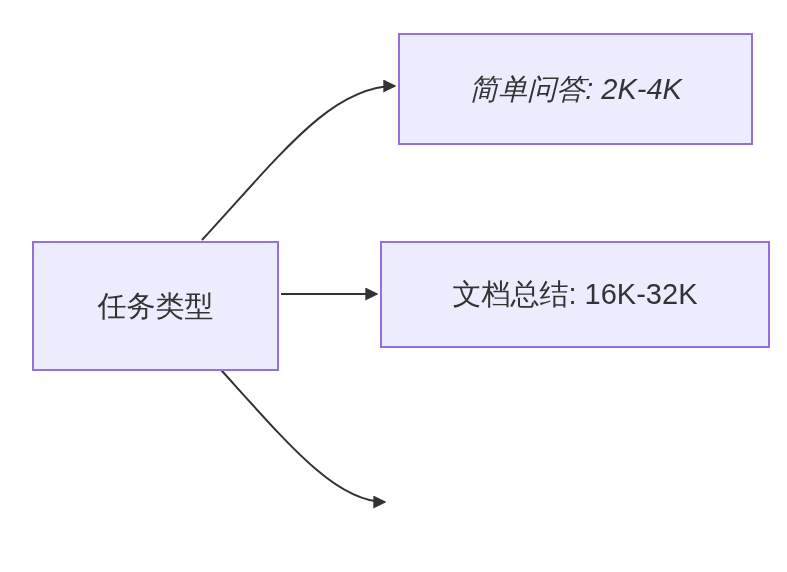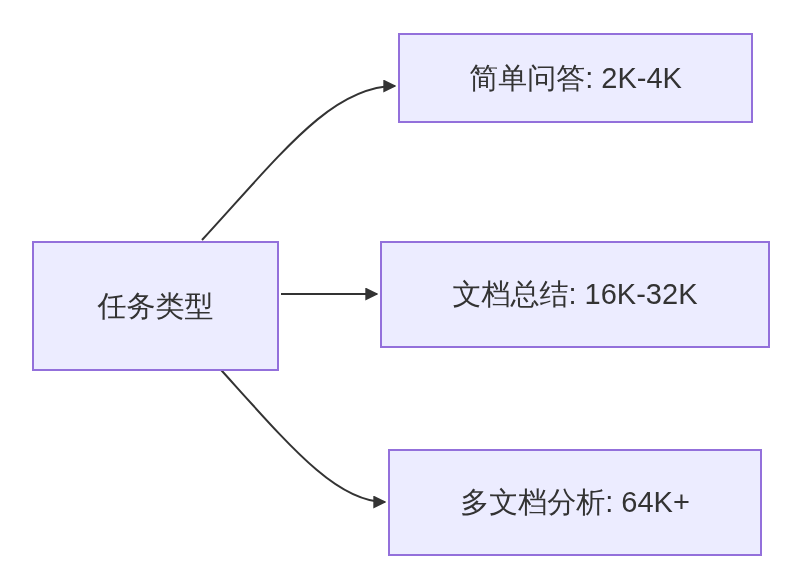--- a/index.html
+++ b/index.html
@@ -44,21 +44,21 @@
     justify-content: center;
   }
   .node .label {
     color: var(--text);
     font-size: 29px;
     line-height: 1.2;
     white-space: nowrap;
     text-align: center;
   }
   .node-root      { left: 32px;  top: 241px; width: 247px; height: 130px; }
-  .node-simple-qa { left: 398px; top: 33px;  width: 355px; height: 90px; }
+  .node-simple-qa { left: 398px; top: 33px;  width: 355px; height: 112px; font-style: italic; }
   .node-doc-sum   { left: 380px; top: 241px; width: 390px; height: 107px; }
   .node-multidoc  { left: 388px; top: 449px; width: 374px; height: 107px; }
 </style>
 </head>
 <body>
 
 <div class="canvas">
 
   <svg class="edges" width="787" height="572" viewBox="0 0 787 572" aria-hidden="true">
     <defs>
@@ -76,17 +76,14 @@
   </div>
 
   <div class="node node-simple-qa">
     <span class="label">简单问答: 2K-4K</span>
   </div>
 
   <div class="node node-doc-sum">
     <span class="label">文档总结: 16K-32K</span>
   </div>
 
-  <div class="node node-multidoc">
-    <span class="label">多文档分析: 64K+</span>
-  </div>
 
 </div>
 
 </body></html>

